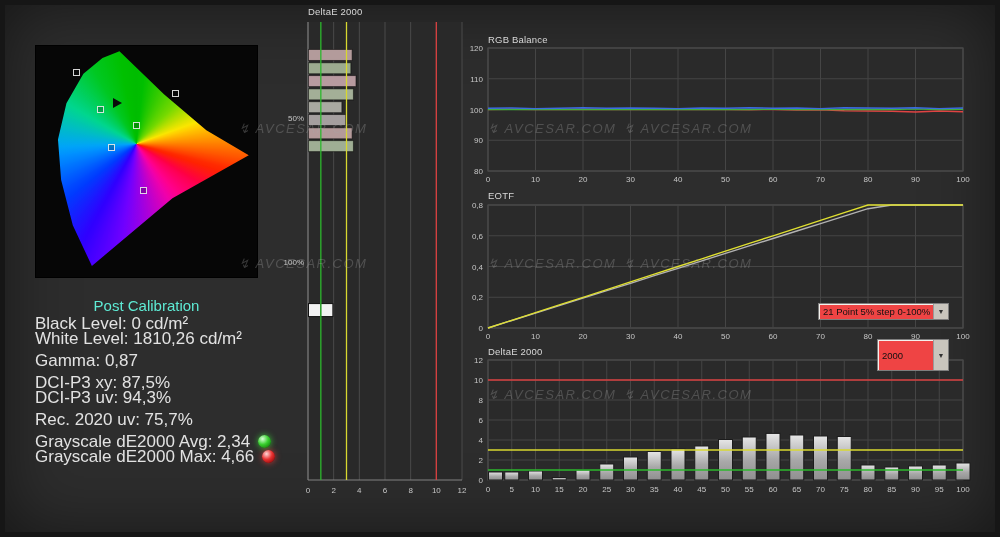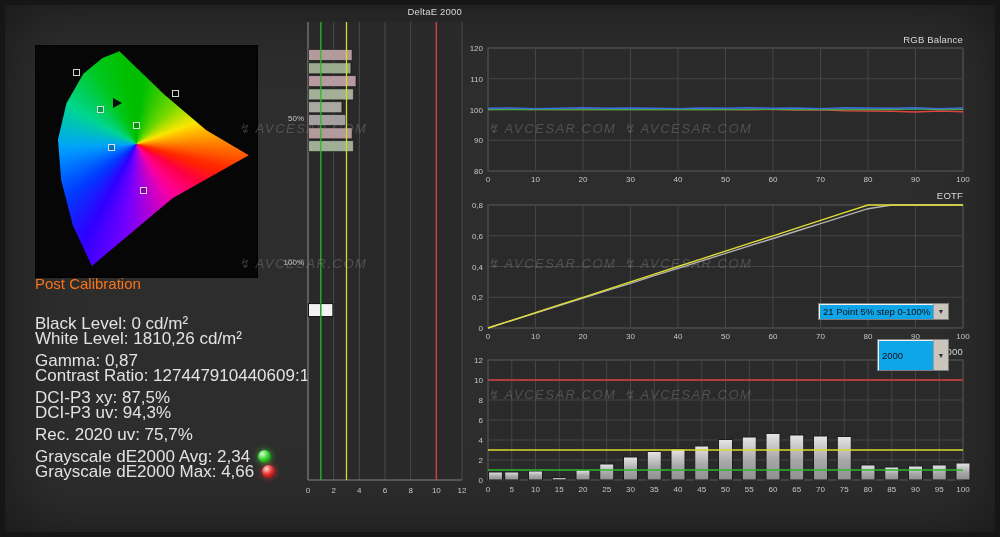--- a/index.html
+++ b/index.html
@@ -1,43 +1,43 @@
 <!DOCTYPE html>
 <html><head>
 <meta charset="utf-8">
 <style>
   *{margin:0;padding:0;box-sizing:border-box}
   html,body{background:#141414;width:1000px;height:537px;overflow:hidden;
     font-family:"Liberation Sans",sans-serif}
   #app{position:absolute;left:0;top:0;width:1000px;height:537px;background:#2d2d2d;
     box-shadow:inset 0 0 0 5px #161616, inset 0 0 70px rgba(0,0,0,.55)}
   .abs{position:absolute}
-  .chart-title{position:absolute;color:#d8d8d8;font-size:9.5px;text-align:right;letter-spacing:.2px}
+  .chart-title{position:absolute;color:#d8d8d8;font-size:9.5px;text-align:left;letter-spacing:.2px}
   
   #cie-box{position:absolute;left:35px;top:45px;width:223px;height:233px;background:#060606;border:1px solid #000}
   #cie-gamut{position:absolute;left:5px;top:3px;width:212px;height:226px;
     background:conic-gradient(from 0deg at 45% 42%,
       #00b400 0deg,#7ed400 45deg,#f5e400 70deg,#ff8c00 88deg,#ff3000 105deg,
       #ff0050 125deg,#d8009c 150deg,#7a00d8 182deg,#3000ff 207deg,#0048ff 237deg,
       #00a0e8 268deg,#00cf90 300deg,#00c030 330deg,#00b400 360deg);
     clip-path:polygon(37% 1%,58% 20%,78% 36%,98% 47%,62% 66%,24% 96%,15% 78%,9.5% 58%,8% 40%,12% 24%,20% 11%,29% 4%);
     filter:saturate(1.15)}
   .cie-marker{position:absolute;width:7px;height:7px;border:1px solid rgba(235,235,235,.9);background:rgba(20,20,20,.25)}
   .cie-arrow{position:absolute;width:0;height:0;border-top:5px solid transparent;border-bottom:5px solid transparent;border-left:9px solid #0a0a0a}
   
-  #post-title{left:35px;top:275px;width:223px;color:#f97316;font-size:15px}
+  #post-title{left:35px;top:297px;width:223px;text-align:center;color:#5eead4;font-size:15px}
   #stats{left:35px;top:316px}
   .stat-group{margin-bottom:7px}
   .stat-row{display:flex;align-items:center;gap:8px;height:15px}
   .stat{color:#e2e2e2;font-size:17px;white-space:nowrap}
   .dot{width:13px;height:13px;border-radius:50%;flex:0 0 auto}
   .dot-green{background:radial-gradient(circle at 35% 30%,#d6ffd6,#39d02f 45%,#0d8c0d 80%);box-shadow:0 0 6px rgba(60,220,60,.8)}
   .dot-red{background:radial-gradient(circle at 35% 30%,#ffd6d6,#e83030 45%,#9c0d0d 80%);box-shadow:0 0 6px rgba(230,60,60,.8)}
   
-  .dropdown{position:absolute;background:#0ea5e9;border:1px solid #7e7e7e;display:flex;align-items:center;
+  .dropdown{position:absolute;background:#ef4444;border:1px solid #7e7e7e;display:flex;align-items:center;
     font-size:9.5px;color:#111;padding-left:4px;box-shadow:inset 1px 1px 0 #f3f1ec;z-index:5;white-space:nowrap}
   .dd-arrow{margin-left:auto;width:15px;align-self:stretch;background:#c9c5bd;border-left:1px solid #9a9a9a;
     display:flex;align-items:center;justify-content:center;font-size:7px;color:#333}
   
   .watermark{position:absolute;color:rgba(168,168,168,.30);font-family:Liberation Sans, sans-serif;font-style:italic;
     font-size:13px;letter-spacing:1.5px;transform:translate(-50%,-50%);white-space:nowrap;z-index:4;pointer-events:none}
 </style>
 </head>
 <body>
 
@@ -62,23 +62,20 @@
       <div class="stat-row">
           <span class="stat">Black Level: 0 cd/m²</span>
         </div>
       <div class="stat-row">
           <span class="stat">White Level: 1810,26 cd/m²</span>
         </div>
     </div>
     <div class="stat-group">
       <div class="stat-row">
           <span class="stat">Gamma: 0,87</span>
-        </div>
-      <div class="stat-row">
-          <span class="stat">Contrast Ratio: 127447910440609:1</span>
         </div>
     </div>
     <div class="stat-group">
       <div class="stat-row">
           <span class="stat">DCI-P3 xy: 87,5%</span>
         </div>
       <div class="stat-row">
           <span class="stat">DCI-P3 uv: 94,3%</span>
         </div>
     </div>

